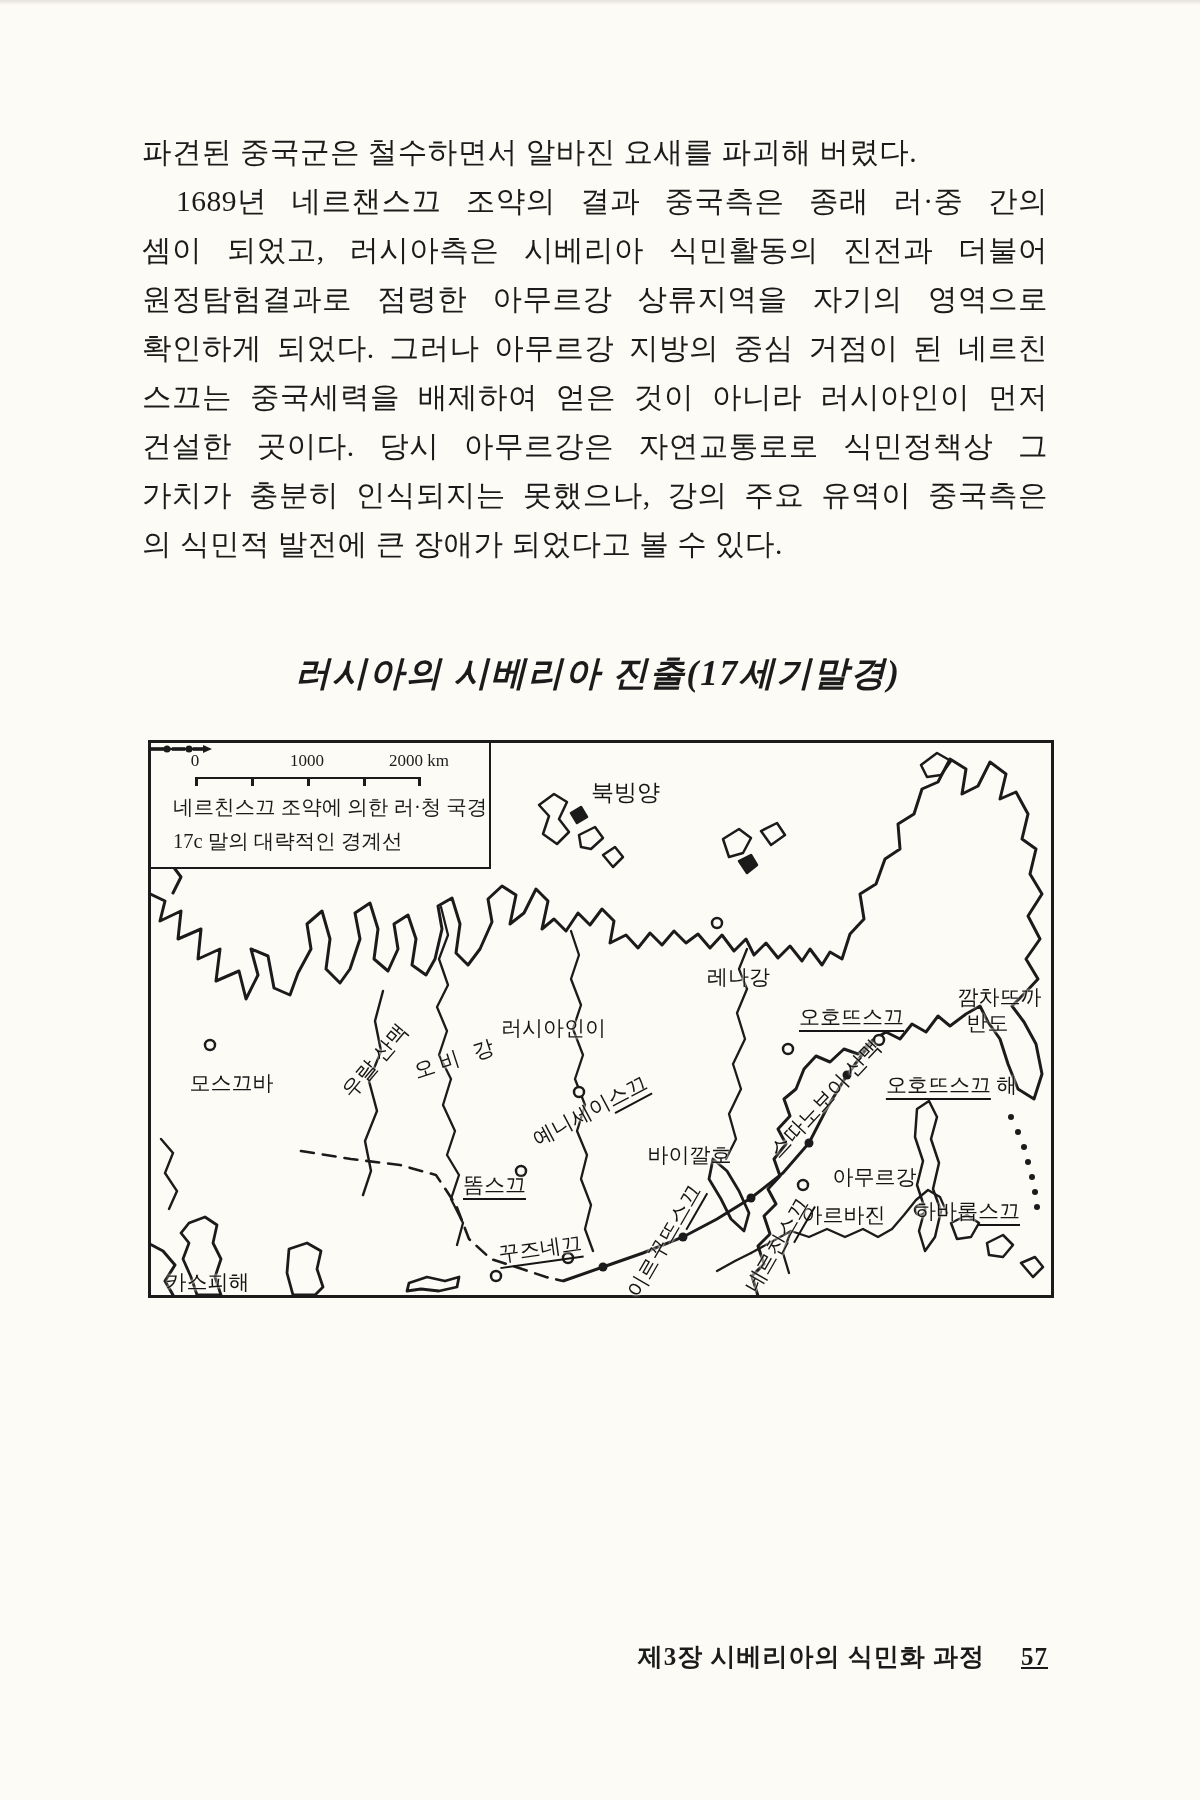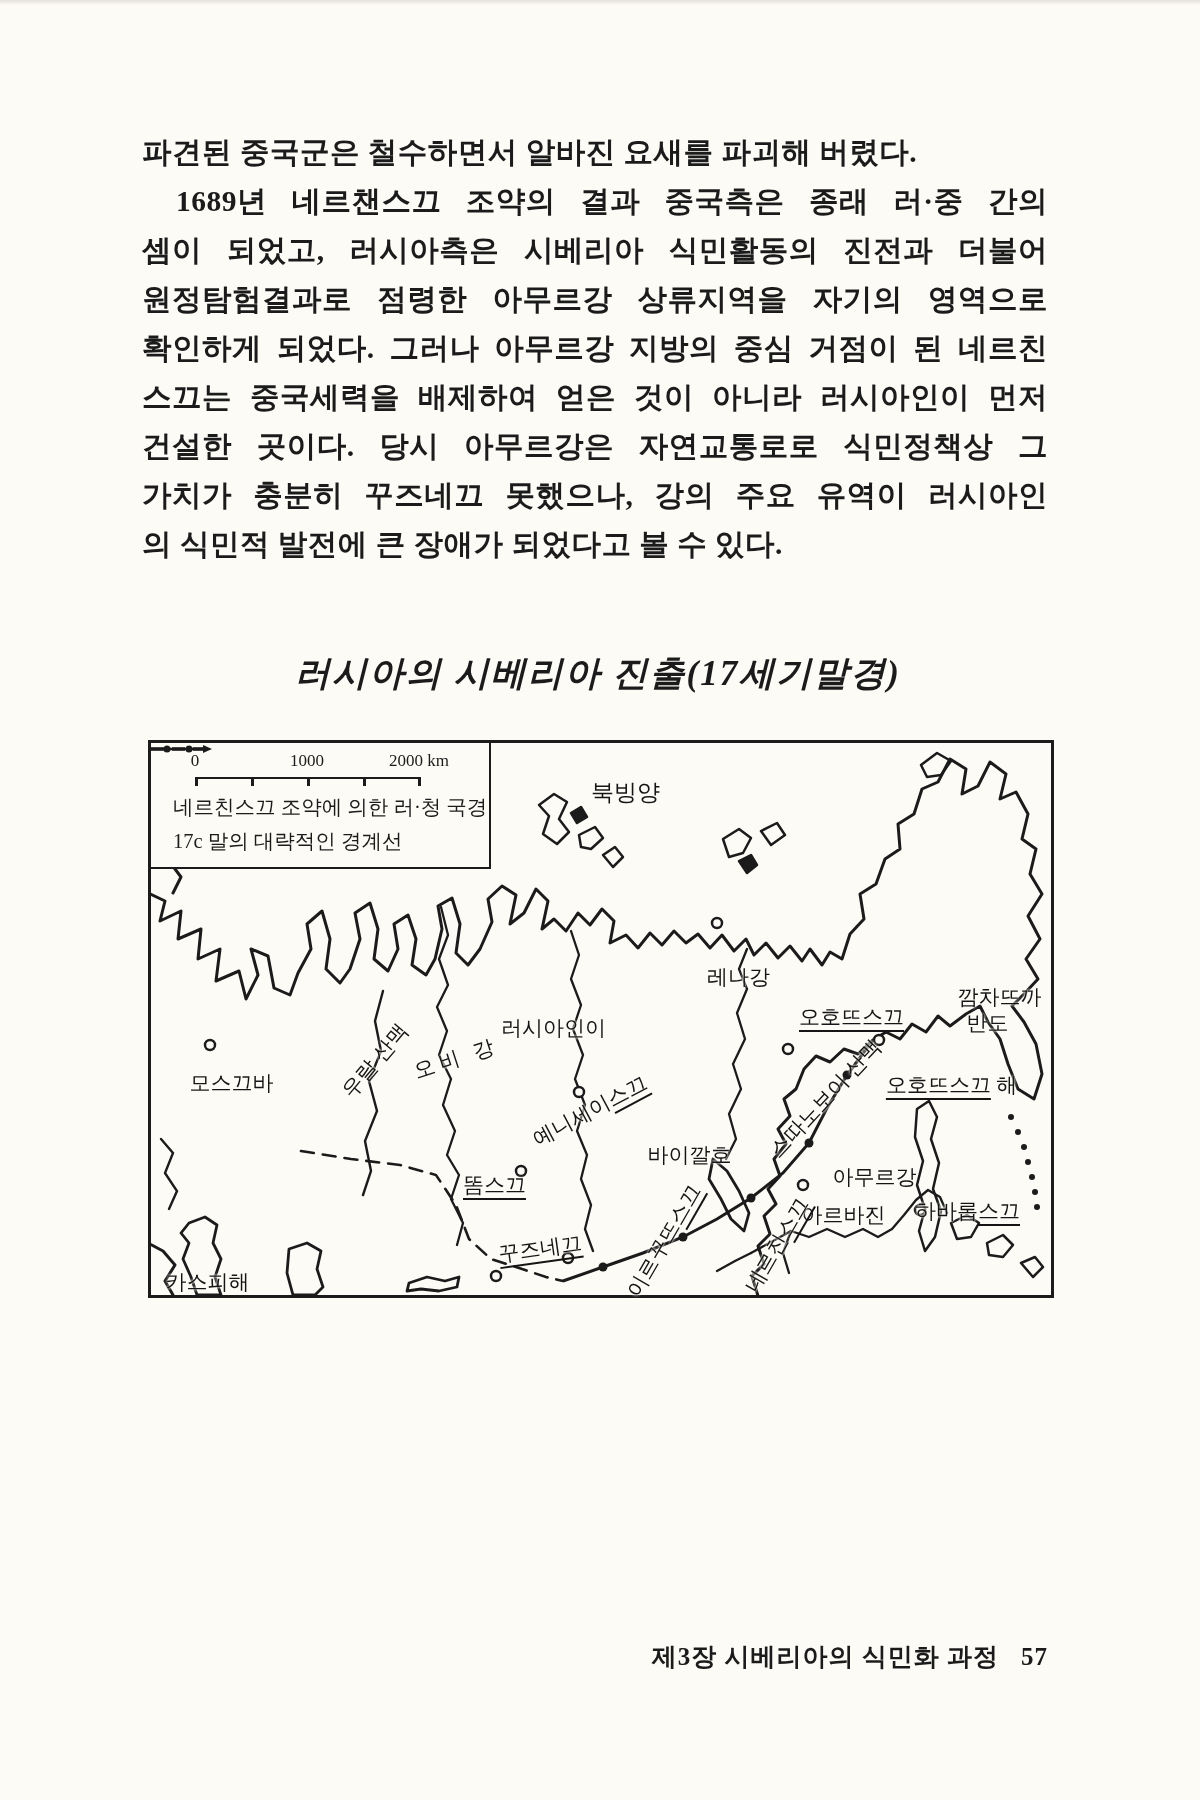--- a/index.html
+++ b/index.html
@@ -7,21 +7,21 @@
     width:1200px;height:1800px;position:relative;
     background:#fcfbf6;color:#1b1b1b;
     font-family:"Liberation Serif","DejaVu Serif",serif;
     overflow:hidden;
   }
   .scan-edge{position:absolute;left:0;top:0;width:1200px;height:5px;
     background:linear-gradient(#dedbd2,rgba(252,251,246,0));opacity:.8;}
   
   .bodytext{position:absolute;left:142px;top:128px;width:906px;
     font-size:29.5px;line-height:49px;letter-spacing:.5px;}
-  .bl{white-space:nowrap;font-weight:bold;}
+  .bl{white-space:nowrap;}
   .bl.j{white-space:normal;text-align:justify;text-align-last:justify;}
   .bl.indent{text-indent:34px;}
   
   .map-title{position:absolute;left:148px;top:650px;width:900px;
     text-align:center;font-size:35px;font-weight:bold;letter-spacing:2px;font-style:italic;}
   
   .map{position:absolute;left:148px;top:740px;width:900px;height:552px;
     border:3px solid #1b1b1b;box-sizing:content-box;background:#fcfbf6;}
   .map svg{position:absolute;left:0;top:0;width:900px;height:552px;}
   
@@ -35,36 +35,36 @@
   .lg-row{display:flex;align-items:center;margin:6px 0 0 22px;font-size:20.5px;white-space:nowrap;}
   .lg-sym{flex:0 0 auto;margin-right:6px;display:inline-block;}
   
   .map-label{position:absolute;font-size:21px;line-height:24px;white-space:pre;
     color:#151515;z-index:2;text-align:center;
     text-shadow:0 0 3px #fcfbf6,0 0 3px #fcfbf6;}
   .map-label .ul{border-bottom:2px solid #151515;padding-bottom:1px;}
   
   .footer{position:absolute;right:152px;top:1640px;font-size:25px;font-weight:bold;
     white-space:nowrap;letter-spacing:1px;}
-  .footer .pgnum{margin-left:22px;}
+  .footer .pgnum{margin-left:36px;text-decoration:underline;}
 </style>
 </head>
 <body>
 
 <div class="scan-edge"></div>
 
 <div class="bodytext">
   <div class="bl">파견된 중국군은 철수하면서 알바진 요새를 파괴해 버렸다.</div>
   <div class="bl j indent">1689년 네르챈스끄 조약의 결과 중국측은 종래 러·중 간의</div>
   <div class="bl j">셈이 되었고, 러시아측은 시베리아 식민활동의 진전과 더불어</div>
   <div class="bl j">원정탐험결과로 점령한 아무르강 상류지역을 자기의 영역으로</div>
   <div class="bl j">확인하게 되었다. 그러나 아무르강 지방의 중심 거점이 된 네르친</div>
   <div class="bl j">스끄는 중국세력을 배제하여 얻은 것이 아니라 러시아인이 먼저</div>
   <div class="bl j">건설한 곳이다. 당시 아무르강은 자연교통로로 식민정책상 그</div>
-  <div class="bl j">가치가 충분히 꾸즈네끄 못했으나, 강의 주요 유역이 러시아인</div>
+  <div class="bl j">가치가 충분히 인식되지는 못했으나, 강의 주요 유역이 중국측은</div>
   <div class="bl">의 식민적 발전에 큰 장애가 되었다고 볼 수 있다.</div>
 </div>
 
 <div class="map-title">러시아의 시베리아 진출(17세기말경)</div>
 
 <div class="map">
 
   <svg viewBox="0 0 900 552">
 
     <g fill="none" stroke="#1b1b1b" stroke-width="3" stroke-linejoin="round" stroke-linecap="round">

